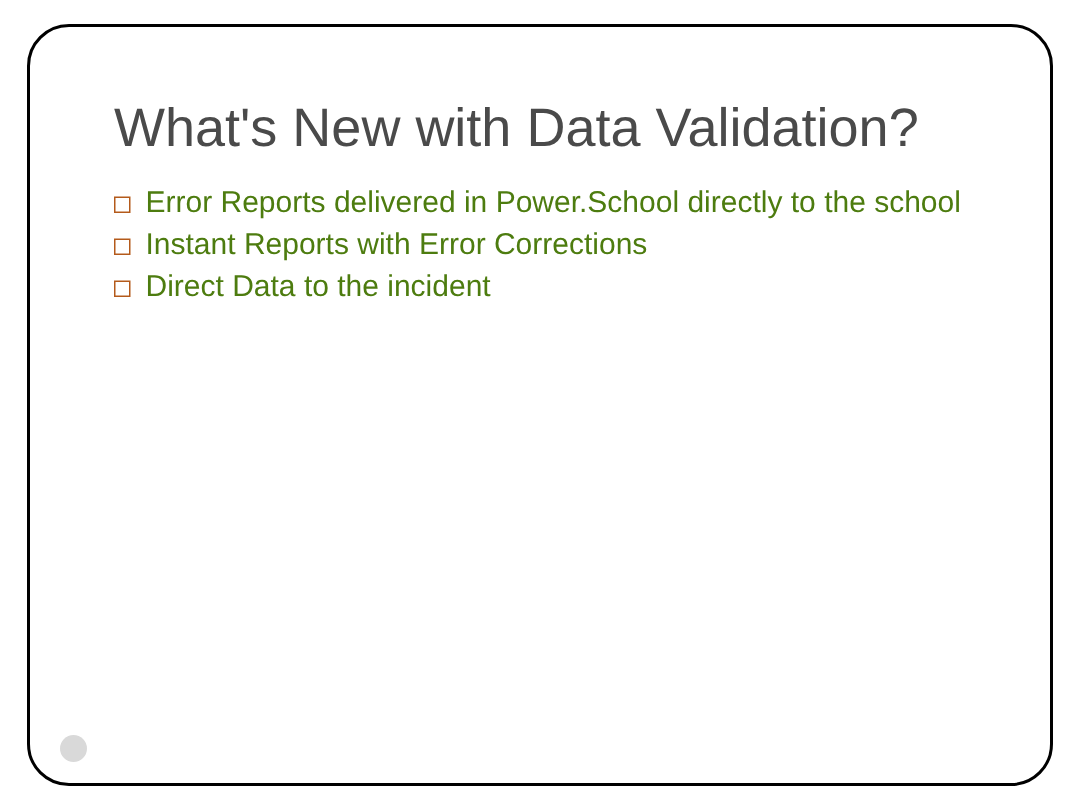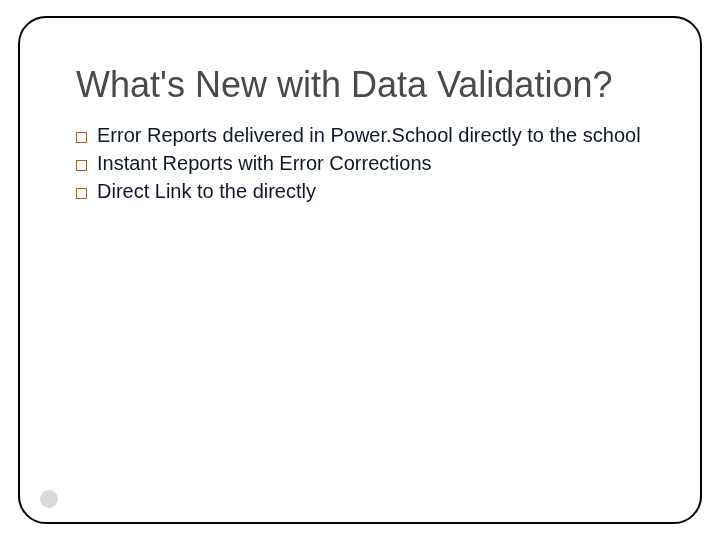--- a/index.html
+++ b/index.html
@@ -27,21 +27,21 @@
   }
   .title {
     font-size: 36px;
     color: #4a4a4a;
     margin: 0 0 18px 0;
     line-height: 1.15;
     font-weight: 400;
   }
   .bullets {
     font-size: 20px;
-    color: #0f172a;
+    color: #4d7c0f;
     line-height: 1.28;
   }
   .bullet {
     margin: 0 0 2px 0;
     padding-left: 28px;
     text-indent: -28px;
   }
   .box {
     display: inline-block;
     width: 11px;
@@ -70,19 +70,19 @@
     <h1 class="title">What's New with Data Validation?</h1>
 
     <div class="bullets">
       <p class="bullet">
         <span class="box"></span><span>Error Reports delivered in Power.School directly to the school</span>
       </p>
       <p class="bullet">
         <span class="box"></span><span>Instant Reports with Error Corrections</span>
       </p>
       <p class="bullet">
-        <span class="box"></span><span>Direct Link to the directly</span>
+        <span class="box"></span><span>Direct Data to the incident</span>
       </p>
     </div>
 
     <div class="pagenum"></div>
   </div>
 </div>
 
 </body></html>

